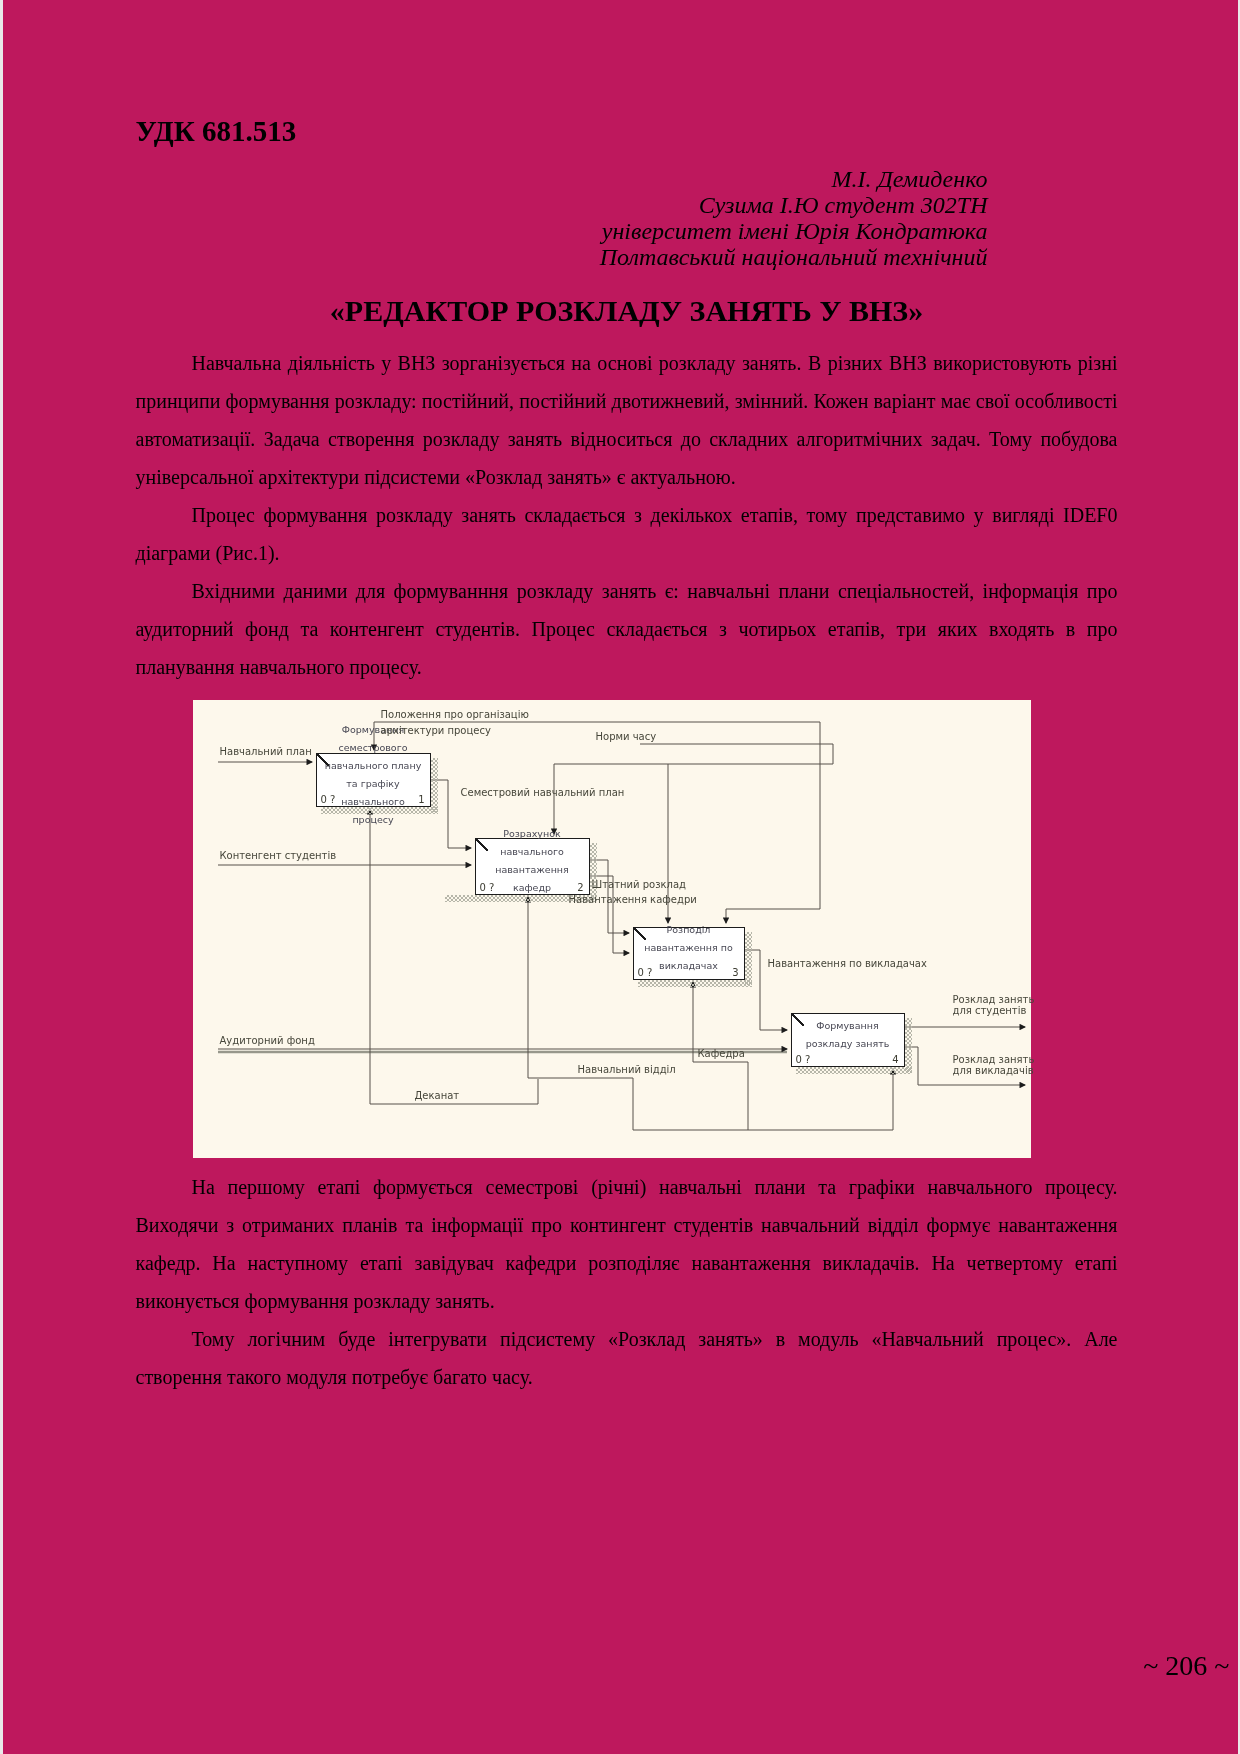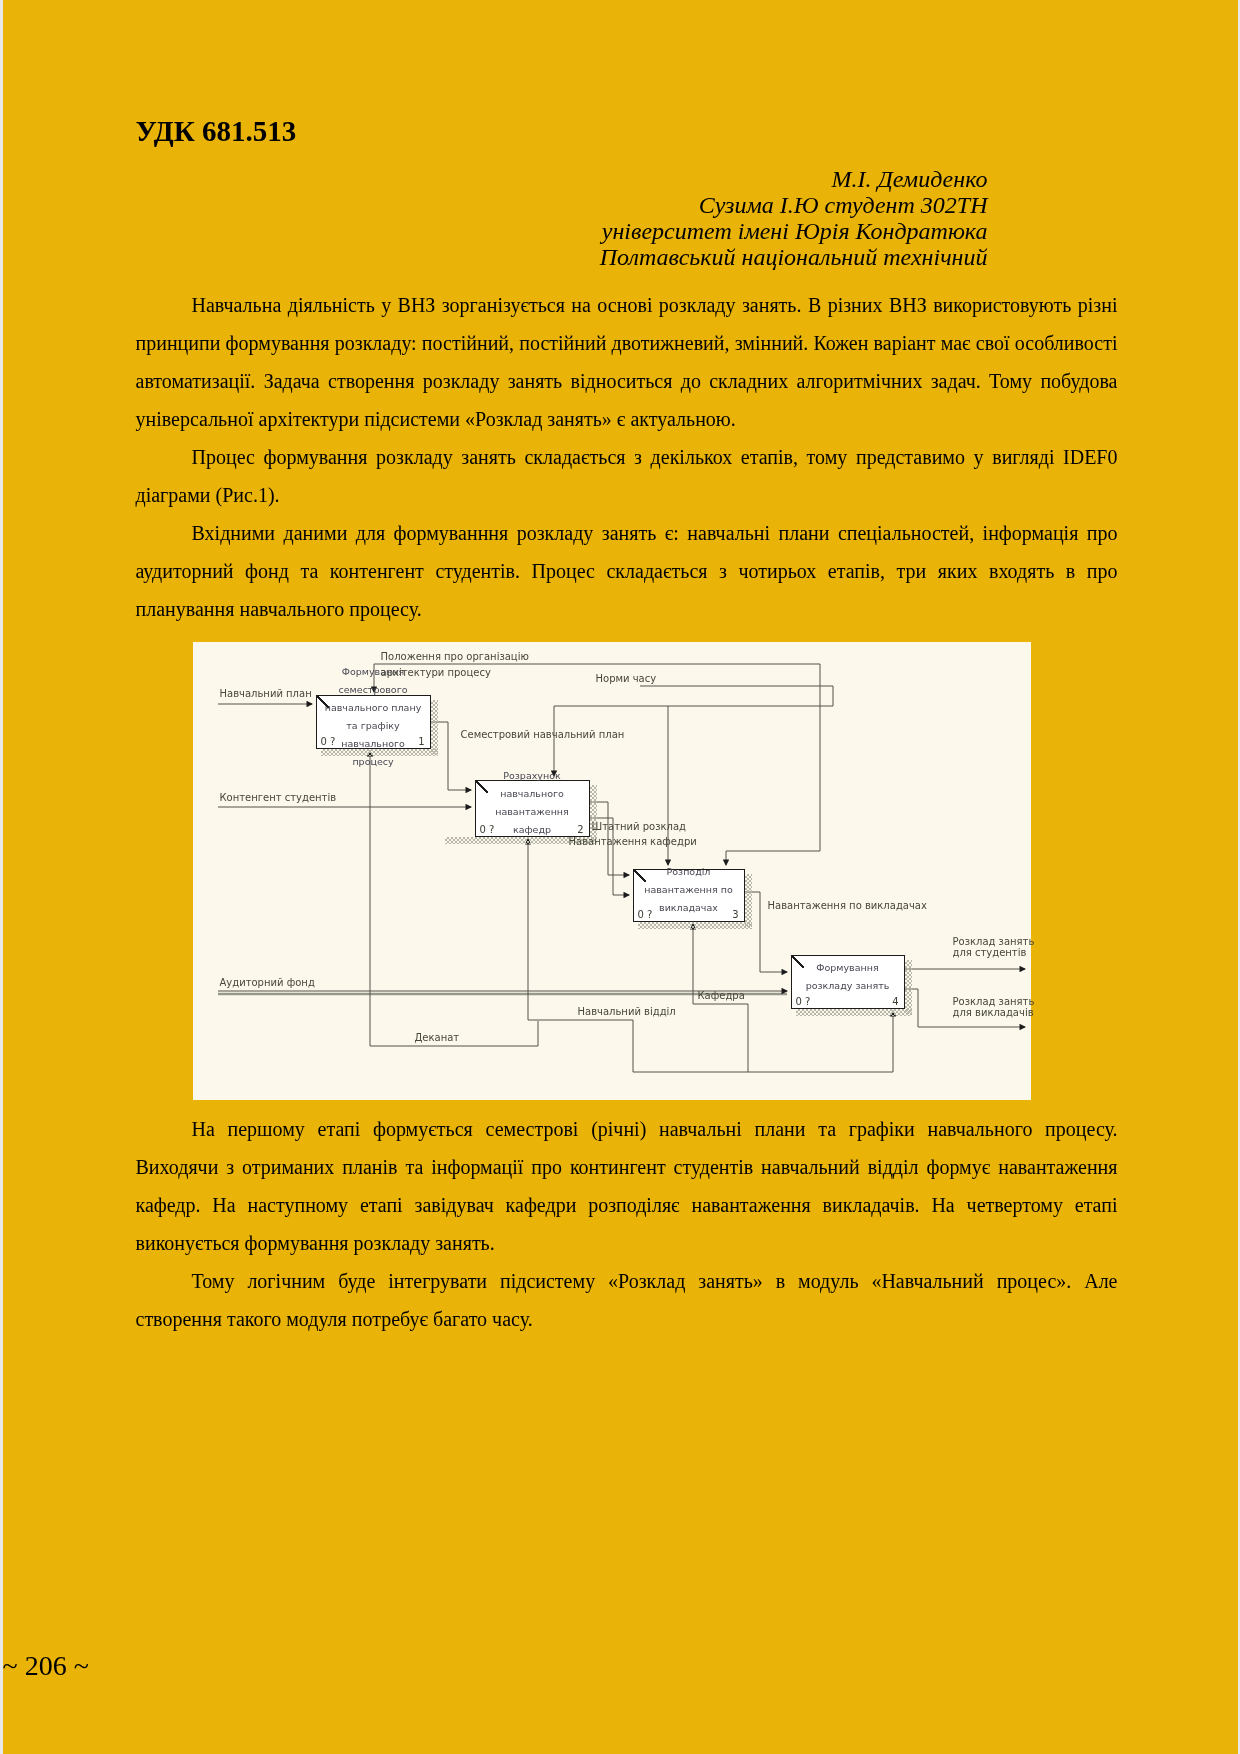--- a/index.html
+++ b/index.html
@@ -1,27 +1,27 @@
 <!DOCTYPE html>
 <html><head>
 <meta charset="utf-8">
 <style>
   html,body { margin:0; padding:0; background:#e9e9e9; }
-  .page { width:1235px; height:1754px; background:#eab308; position:relative;
+  .page { width:1235px; height:1754px; background:#be185d; position:relative;
           font-family:"Liberation Serif", serif; color:#000; margin:0 auto; overflow:hidden; }
   .content { position:absolute; left:133px; top:115px; width:982px; }
   .udc { font-weight:bold; font-size:29px; }
   .authors { text-align:right; font-style:italic; font-size:24px; line-height:26px;
              padding-right:130px; margin-top:18px; }
   .title { text-align:center; font-weight:bold; font-size:30px; margin-top:24px; }
   .bodytext p { font-size:20px; line-height:38px; text-align:justify; text-indent:56px; margin:0; }
   .bodytext p.first { margin-top:16px; }
   .figcaption { text-align:center; font-weight:bold; font-size:28px; margin-top:12px; }
   .after-fig { margin-top:10px; }
-  .pagenum { position:absolute; left:0; right:8px; bottom:72px; text-align:left; font-size:28px;margin-top:45px; }
+  .pagenum { position:absolute; left:0; right:8px; bottom:72px; text-align:right; font-size:28px;margin-top:45px; }
 
   
   .figure { position:relative; width:838px; height:458px; margin:14px 0 0 57px;
             background:#FDF8EC; font-family:"DejaVu Sans", sans-serif;
             font-size:10px; color:#46463a; }
   .figure svg { position:absolute; left:0; top:0; }
   .dlabel { position:absolute; line-height:11px; white-space:nowrap; }
   .dlabel.wrap { white-space:normal;margin-left:8px; }
   .hatch { position:absolute;
            background: repeating-conic-gradient(#b6b6a9 0% 25%, rgba(0,0,0,0) 0% 50%) 0 0 / 4px 4px; }
@@ -44,20 +44,21 @@
 
     <div class="udc">УДК 681.513</div>
 
     <div class="authors">
       <div>М.І. Демиденко</div>
       <div>Сузима І.Ю студент 302ТН</div>
       <div>університет імені Юрія Кондратюка</div>
       <div>Полтавський національний технічний</div>
     </div>
 
+    <div class="title">«РЕДАКТОР РОЗКЛАДУ ЗАНЯТЬ У ВНЗ»</div>
 
     <div class="bodytext">
       <p class="first">Навчальна діяльність у ВНЗ зорганізується на основі розкладу занять. В різних ВНЗ використовують різні принципи формування розкладу: постійний, постійний двотижневий, змінний. Кожен варіант має свої особливості автоматизації. Задача створення розкладу  занять відноситься до складних алгоритмічних задач. Тому побудова універсальної архітектури підсистеми «Розклад занять»  є актуальною.</p>
       <p>Процес формування розкладу занять складається з декількох етапів, тому  представимо у вигляді IDEF0 діаграми (Рис.1).</p>
       <p>Вхідними даними для формуванння розкладу занять  є: навчальні плани спеціальностей, інформація про аудиторний фонд та контенгент студентів. Процес складається з чотирьох етапів, три  яких входять в про планування навчального процесу.</p>
     </div>
 
     <div class="figure">
       <svg width="838" height="458" viewBox="0 0 838 458">
         <defs>

